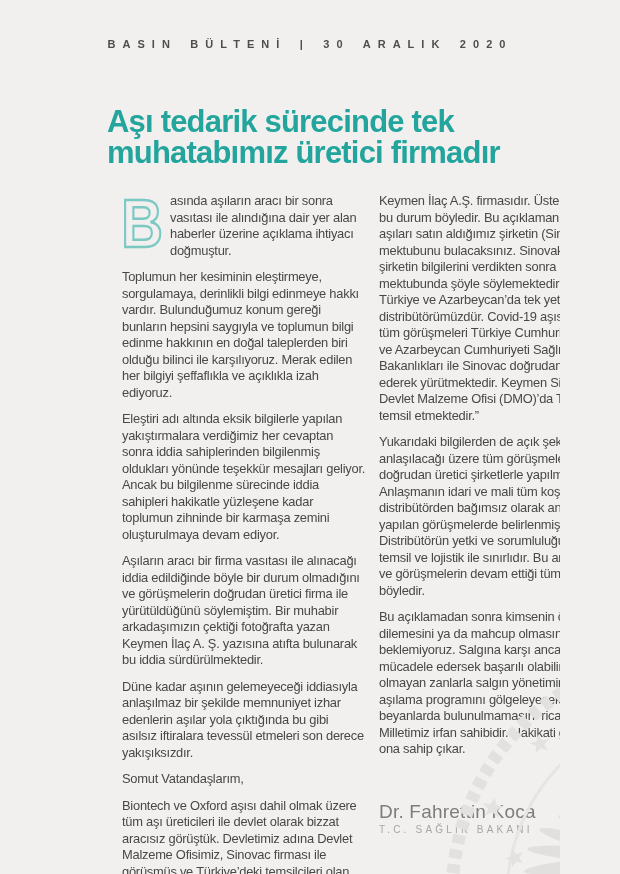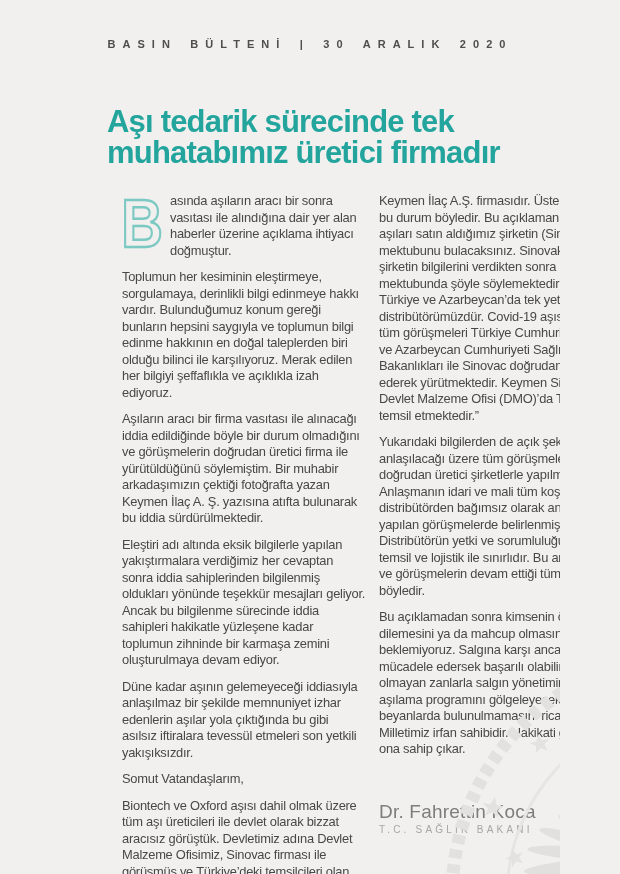--- a/index.html
+++ b/index.html
@@ -47,23 +47,23 @@
 
   <div class="columns">
 
     <div class="col">
       <p>
         <svg class="dropcap-svg" width="40" height="54" viewBox="0 0 50 56" preserveAspectRatio="none" aria-hidden="true">
           <text x="-1" y="53" font-family="Liberation Sans, DejaVu Sans, sans-serif" font-size="72" font-weight="bold" fill="none" stroke="#7cc9c4" stroke-width="2.6">B</text>
         </svg><span>asında aşıların aracı bir sonra vasıtası ile alındığına dair yer alan haberler üzerine açıklama ihtiyacı doğmuştur.</span>
       </p>
       <p>Toplumun her kesiminin eleştirmeye, sorgulamaya, derinlikli bilgi edinmeye hakkı vardır. Bulunduğumuz konum gereği bunların hepsini saygıyla ve toplumun bilgi edinme hakkının en doğal taleplerden biri olduğu bilinci ile karşılıyoruz. Merak edilen her bilgiyi şeffaflıkla ve açıklıkla izah ediyoruz.</p>
+      <p>Eleştiri adı altında eksik bilgilerle yapılan yakıştırmalara verdiğimiz her cevaptan sonra iddia sahiplerinden bilgilenmiş oldukları yönünde teşekkür mesajları geliyor. Ancak bu bilgilenme sürecinde iddia sahipleri hakikatle yüzleşene kadar toplumun zihninde bir karmaşa zemini oluşturulmaya devam ediyor.</p>
       <p>Aşıların aracı bir firma vasıtası ile alınacağı iddia edildiğinde böyle bir durum olmadığını ve görüşmelerin doğrudan üretici firma ile yürütüldüğünü söylemiştim. Bir muhabir arkadaşımızın çektiği fotoğrafta yazan Keymen İlaç A. Ş. yazısına atıfta bulunarak bu iddia sürdürülmektedir.</p>
-      <p>Eleştiri adı altında eksik bilgilerle yapılan yakıştırmalara verdiğimiz her cevaptan sonra iddia sahiplerinden bilgilenmiş oldukları yönünde teşekkür mesajları geliyor. Ancak bu bilgilenme sürecinde iddia sahipleri hakikatle yüzleşene kadar toplumun zihninde bir karmaşa zemini oluşturulmaya devam ediyor.</p>
-      <p>Düne kadar aşının gelemeyeceği iddiasıyla anlaşılmaz bir şekilde memnuniyet izhar edenlerin aşılar yola çıktığında bu gibi asılsız iftiralara tevessül etmeleri son yetkili yakışıksızdır.</p>
+      <p>Düne kadar aşının gelemeyeceği iddiasıyla anlaşılmaz bir şekilde memnuniyet izhar edenlerin aşılar yola çıktığında bu gibi asılsız iftiralara tevessül etmeleri son derece yakışıksızdır.</p>
       <p class="salutation">Somut Vatandaşlarım,</p>
       <p>Biontech ve Oxford aşısı dahil olmak üzere tüm aşı üreticileri ile devlet olarak bizzat aracısız görüştük. Devletimiz adına Devlet Malzeme Ofisimiz, Sinovac firması ile görüşmüş ve Türkiye’deki temsilcileri olan Keymen İlaç A.Ş. ile de lojistik süreci takip etmiştir. Sinovac firmasının Türkiye’deki tek yetkili distribütörü</p>
     </div>
 
     <div class="col">
       <p>Keymen İlaç A.Ş. firmasıdır. Üstelik 7 yıldır bu durum böyledir. Bu açıklamanın altında aşıları satın aldığımız şirketin (Sinovac) mektubunu bulacaksınız. Sinovak firması iki şirketin bilgilerini verdikten sonra mektubunda şöyle söylemektedir: “Keymen Türkiye ve Azarbeycan’da tek yetkili distribütörümüzdür. Covid-19 aşısına yönelik tüm görüşmeleri Türkiye Cumhuriyeti Devleti ve Azarbeycan Cumhuriyeti Sağlık Bakanlıkları ile Sinovac doğrudan müzakere ederek yürütmektedir. Keymen Sinovac’ı, Devlet Malzeme Ofisi (DMO)’da Türkiye’yi temsil etmektedir.”</p>
       <p>Yukarıdaki bilgilerden de açık şekilde anlaşılacağı üzere tüm görüşmeler doğrudan üretici şirketlerle yapılmaktadır. Anlaşmanın idari ve mali tüm koşulları distribütörden bağımsız olarak ana üretici ile yapılan görüşmelerde belirlenmiştir. Distribütörün yetki ve sorumluluğu Sinovac’ı temsil ve lojistik ile sınırlıdır. Bu anlaştığımız ve görüşmelerin devam ettiği tüm aşılar için böyledir.</p>
       <p>Bu açıklamadan sonra kimsenin özür dilemesini ya da mahcup olmasını beklemiyoruz. Salgına karşı ancak birlikte mücadele edersek başarılı olabiliriz. Somut olmayan zanlarla salgın yönetimini ve aşılama programını gölgeleyecek beyanlarda bulunulmamasını rica ederim. Milletimiz irfan sahibidir. Hakikati görür ve ona sahip çıkar.</p>
 
       <div class="signature">

